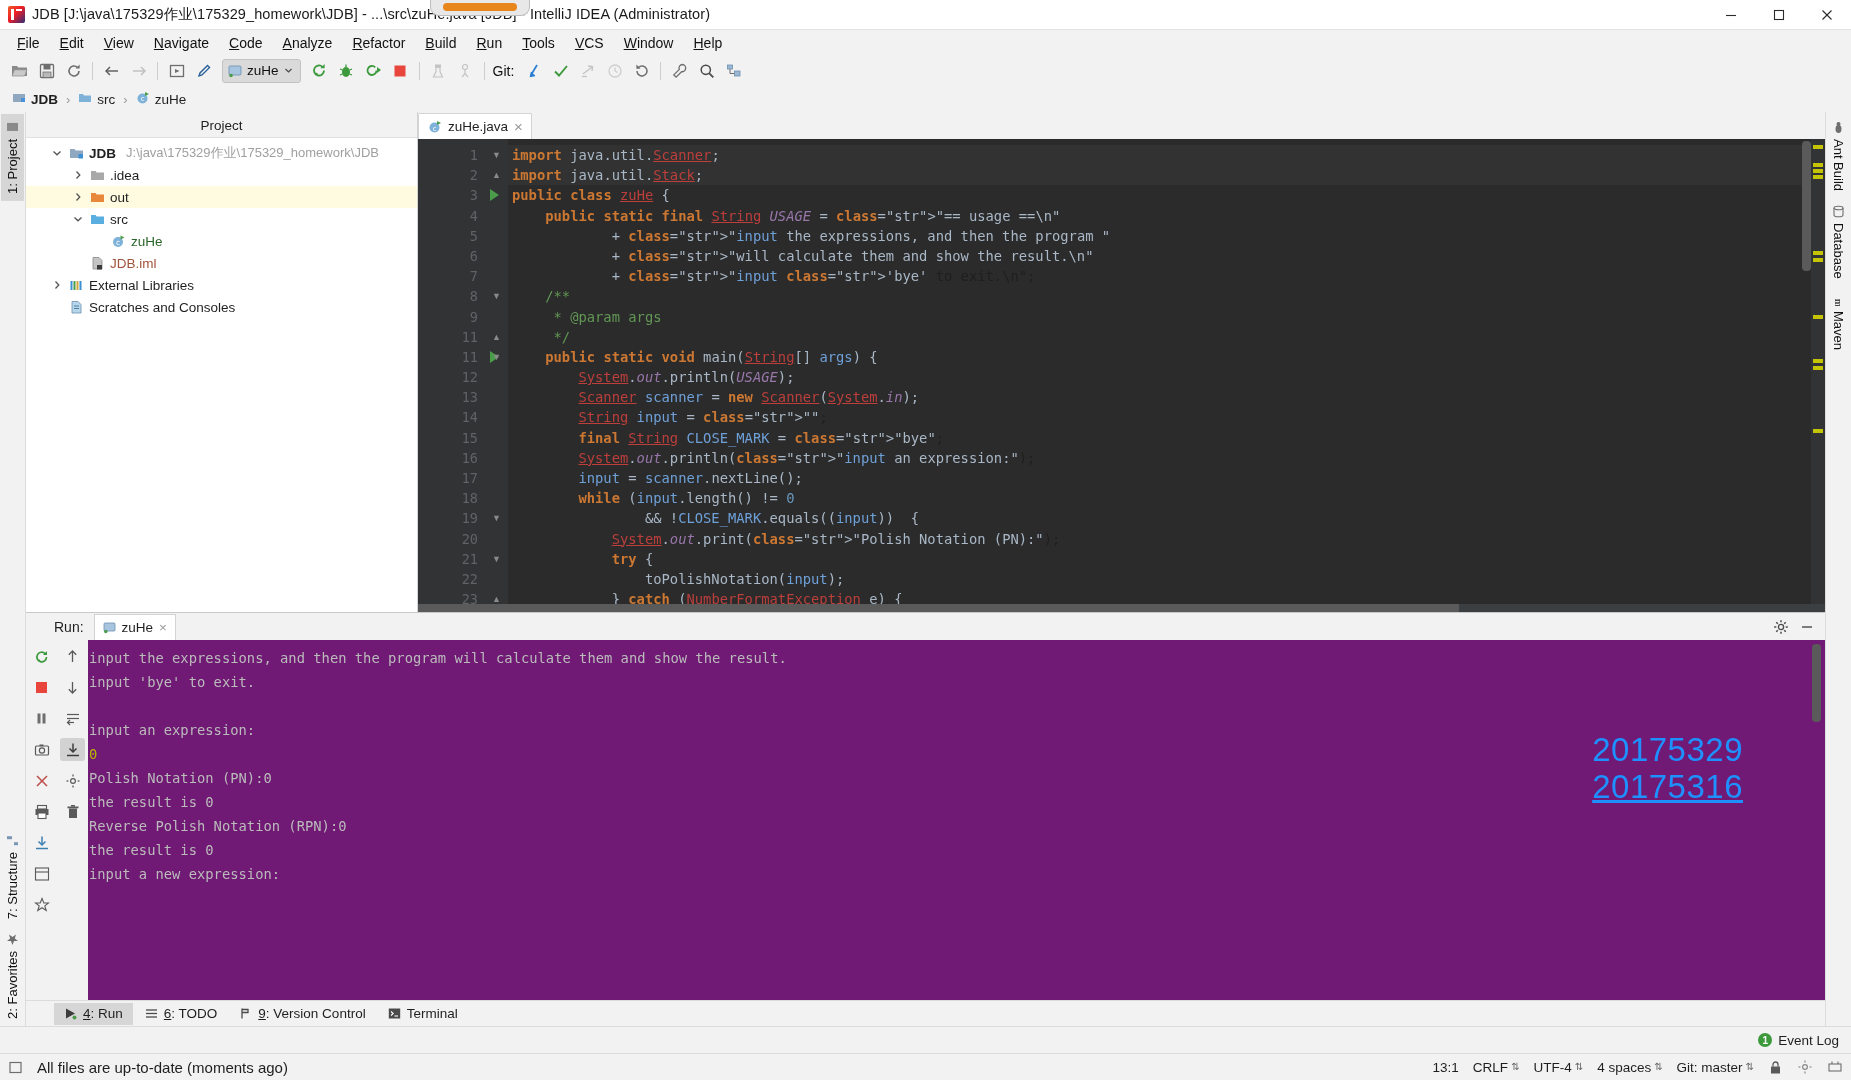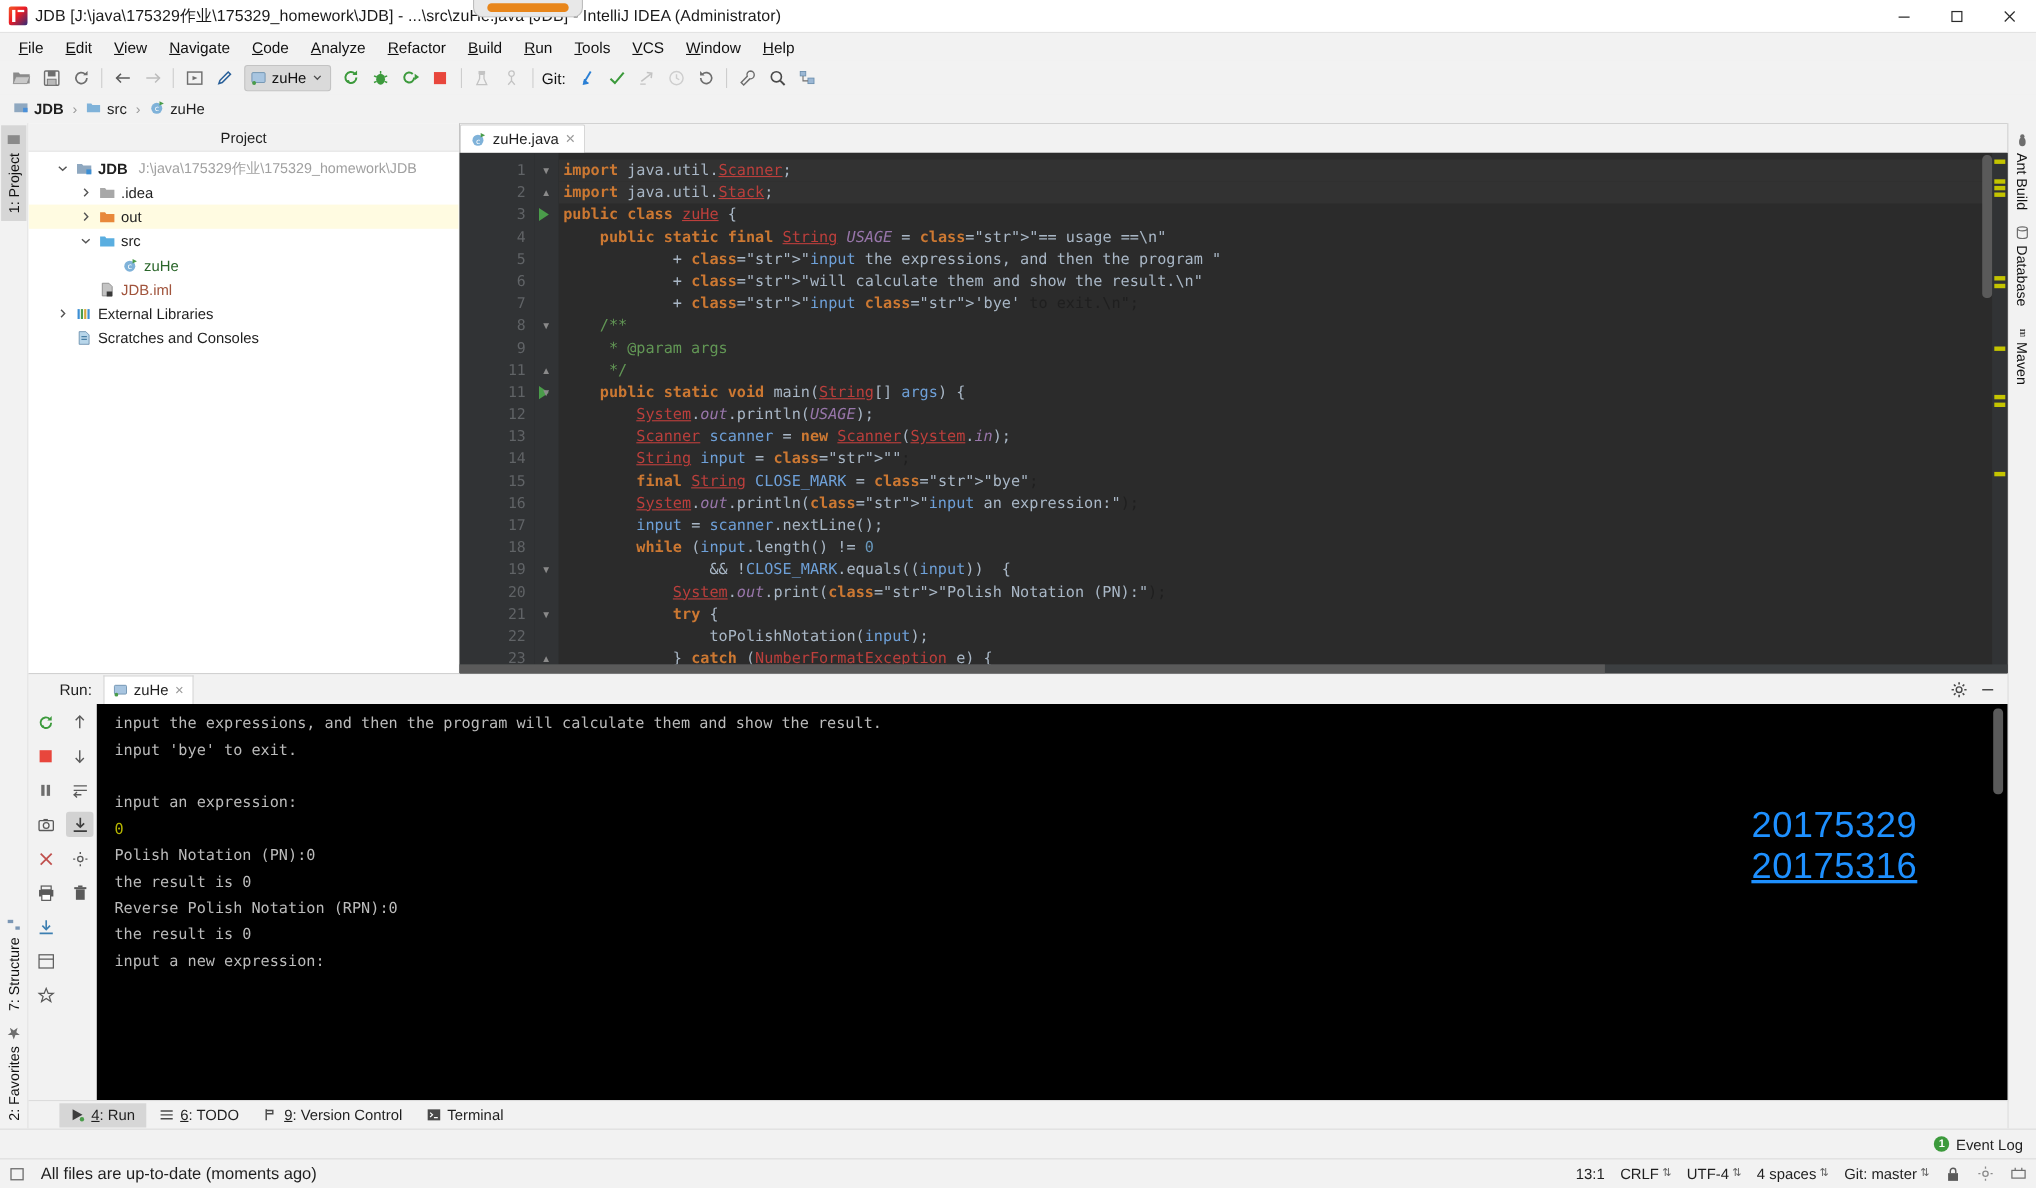--- a/index.html
+++ b/index.html
@@ -151,23 +151,23 @@
     height:26px; display:flex; align-items:center; gap:6px; padding:0 8px;
     background:#fff; border:1px solid #d3d3d3; border-bottom:none; font-size:13.5px;
   }
   .run-head-right{ margin-left:auto; display:flex; align-items:center; gap:10px; padding-right:10px; }
   .run-body{ flex:1 1 auto; display:flex; min-height:0; }
   .run-tools{ width:62px; flex:0 0 62px; background:#f2f2f2; display:flex; }
   .run-tcol{ width:31px; display:flex; flex-direction:column; align-items:center; padding-top:5px; gap:8px; }
   .rbtn{ width:25px; height:23px; display:flex; align-items:center; justify-content:center; border-radius:3px;}
   .rbtn.sel{ background:#d2d2d2; }
   .console{
-    flex:1 1 auto; background:#000000; color:#bbbbbb;
+    flex:1 1 auto; background:#701a75; color:#bbbbbb;
     font-family:"DejaVu Sans Mono", monospace; font-size:13.8px; position:relative;
-    padding:6px 0 0 16px; overflow:hidden; min-width:0;
+    padding:6px 0 0 1px; overflow:hidden; min-width:0;
   }
   .co{ height:24px; line-height:24px; white-space:pre; }
   .co.ylw{ color:#b5b500; }
   .console-scroll{ position:absolute; right:4px; top:4px; width:9px; height:78px; background:#5a5a5a; border-radius:4px;}
   .watermark{
     position:absolute; right:82px; top:92px; text-align:center;
     font-family:"Liberation Sans", sans-serif; font-size:33px; color:#1e90ff; line-height:1.12;
     letter-spacing:.5px;
   }
 

